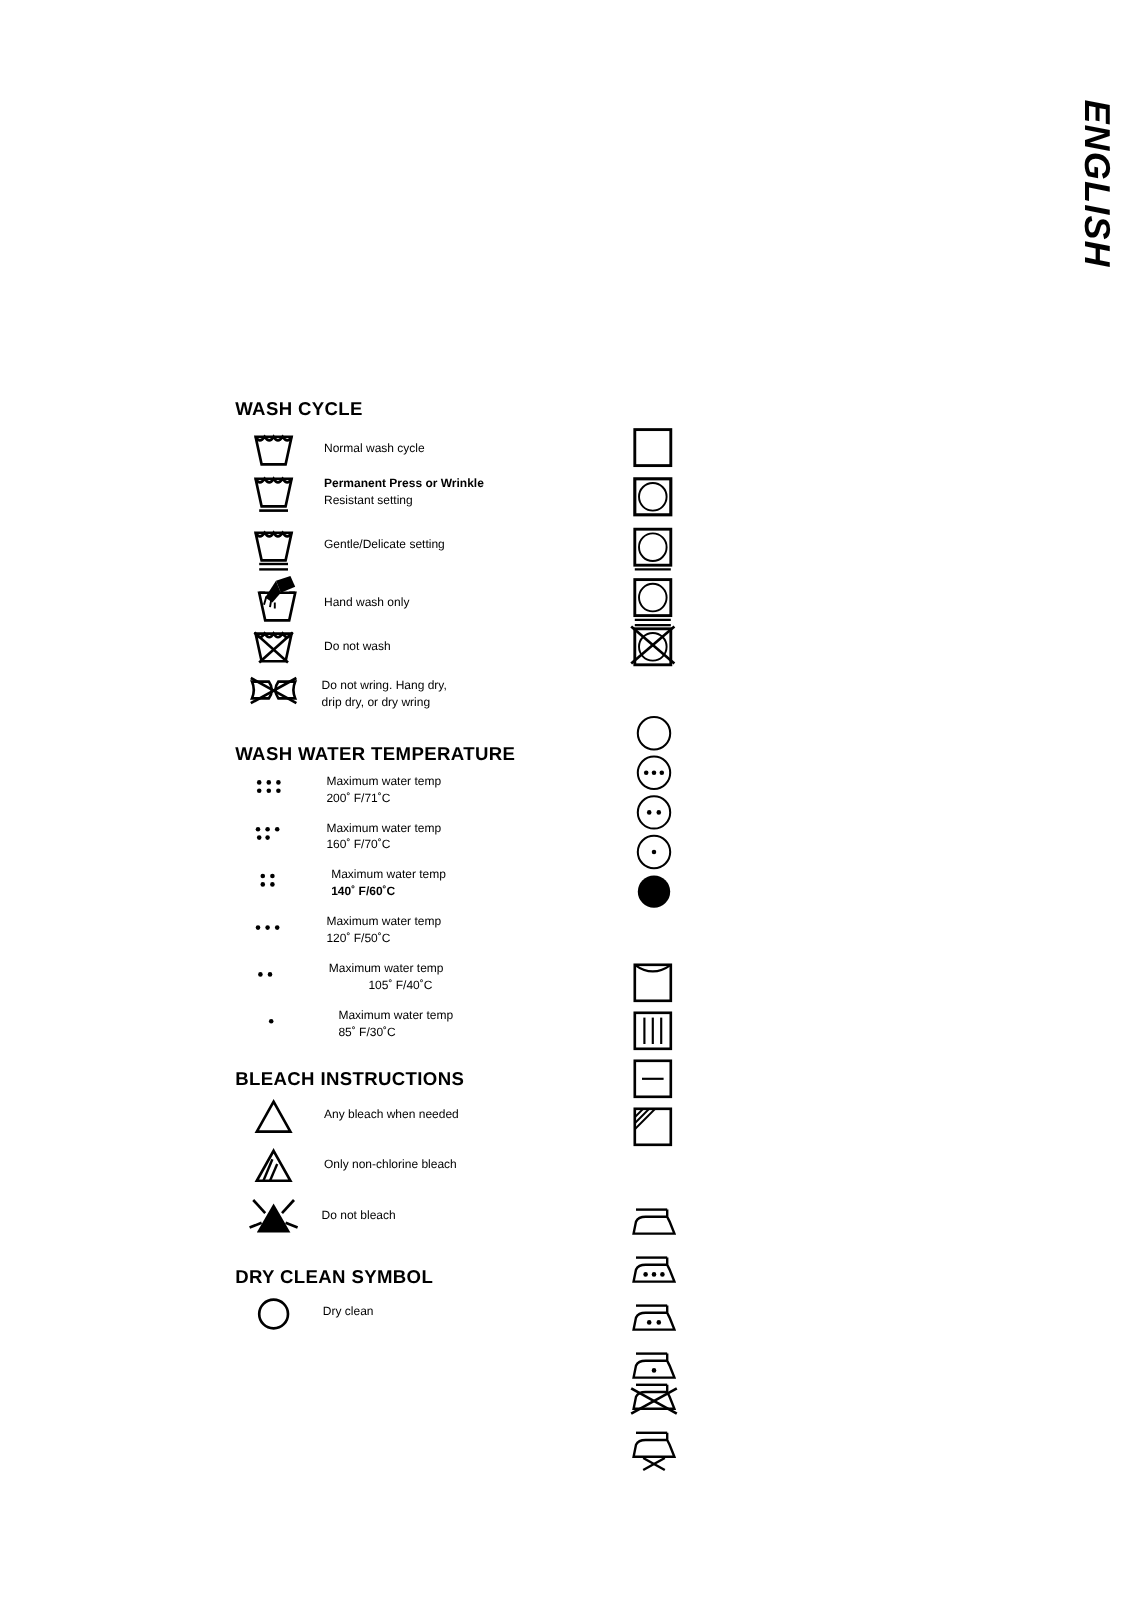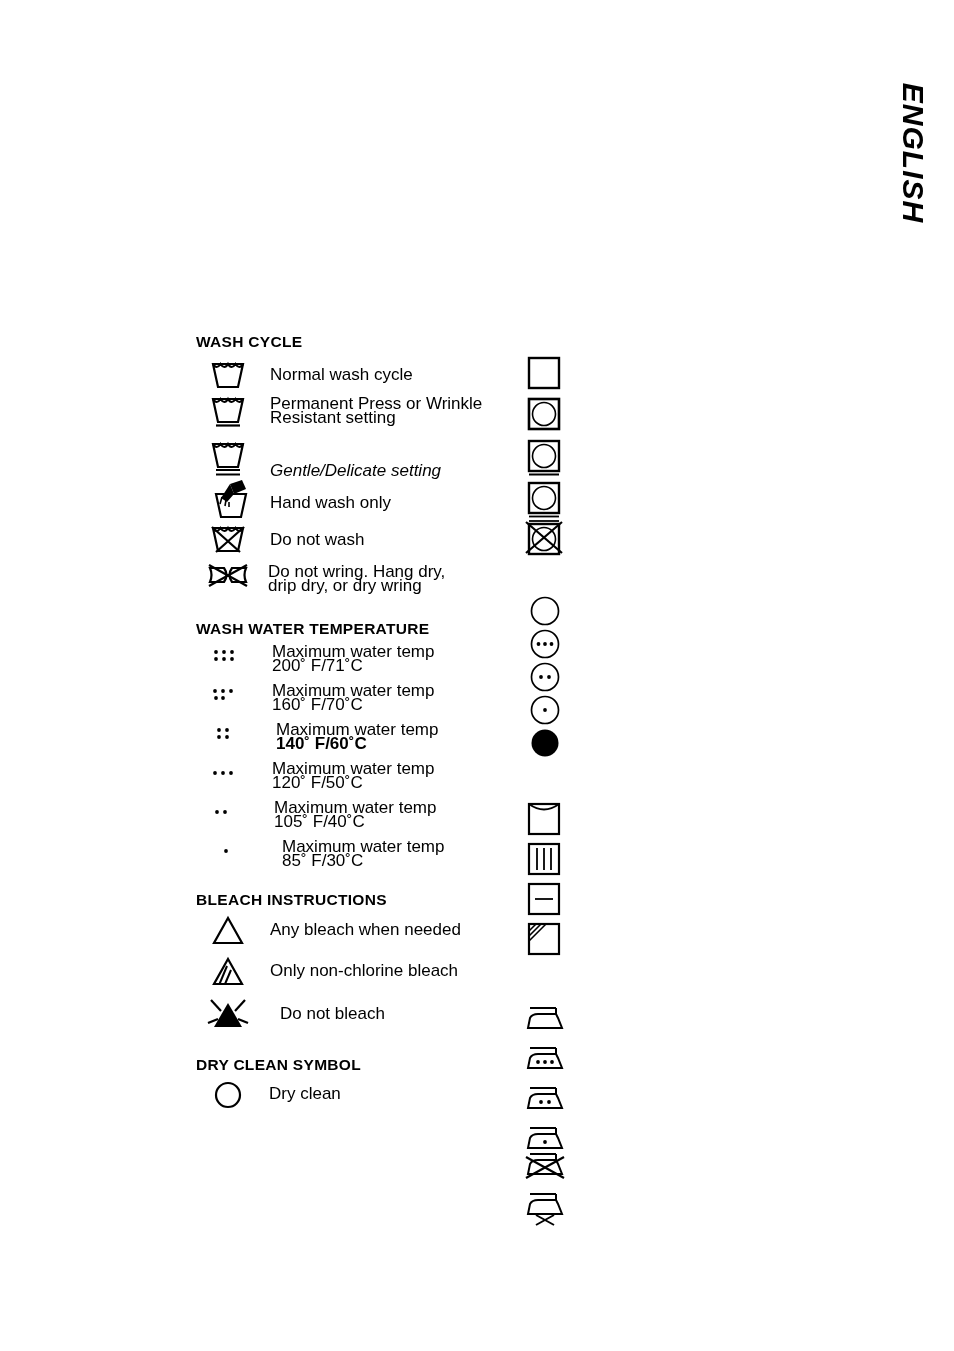--- a/index.html
+++ b/index.html
@@ -30,21 +30,21 @@
     position:absolute;
     font-size:15.5px;font-weight:bold;letter-spacing:.3px;
     white-space:nowrap;
   }
 
   
   .entry{position:absolute;}
   .entry .sym{position:absolute;left:0;top:0;}
   .entry .lbl{
     position:absolute;left:62px;top:0;
-    font-size:17px;line-height:14.6px;white-space:nowrap;
+    font-size:10px;line-height:14.6px;white-space:nowrap;
   }
 
   
   .rsym{position:absolute;}
 
   svg{display:block;overflow:visible;}
 </style>
 </head>
 <body>
 
@@ -67,34 +67,34 @@
   </div>
 
   <div class="entry" style="left:208px;top:395px;">
     <span class="sym">
       <svg width="40" height="34" viewBox="0 0 40 34">
         <path d="M5 4 L35 4 L30 27 L10 27 Z" fill="none" stroke="#000" stroke-width="2.2"></path>
         <path d="M5 4 Q8.5 10 12.5 4 Q16.5 10 20 4 Q23.5 10 27.5 4 Q31.5 10 35 4" fill="none" stroke="#000" stroke-width="2.2"></path>
         <line x1="8" y1="30.5" x2="32" y2="30.5" stroke="#000" stroke-width="2.2"></line>
       </svg>
     </span>
-    <span class="lbl" style="top:2px;">Permanent Press or Wrinkle</span>
+    <span class="lbl" style="top:2px;font-weight:bold;">Permanent Press or Wrinkle</span>
     <span class="lbl" style="top:16px;">Resistant setting</span>
   </div>
 
   <div class="entry" style="left:208px;top:440px;">
     <span class="sym">
       <svg width="40" height="38" viewBox="0 0 40 38">
         <path d="M5 4 L35 4 L30 27 L10 27 Z" fill="none" stroke="#000" stroke-width="2.2"></path>
         <path d="M5 4 Q8.5 10 12.5 4 Q16.5 10 20 4 Q23.5 10 27.5 4 Q31.5 10 35 4" fill="none" stroke="#000" stroke-width="2.2"></path>
         <line x1="8" y1="30" x2="32" y2="30" stroke="#000" stroke-width="2"></line>
         <line x1="8" y1="34.5" x2="32" y2="34.5" stroke="#000" stroke-width="2"></line>
       </svg>
     </span>
-    <span class="lbl" style="top:24px;font-style:italic;">Gentle/Delicate setting</span>
+    <span class="lbl" style="top:8px;">Gentle/Delicate setting</span>
   </div>
 
   <div class="entry" style="left:208px;top:478px;">
     <span class="sym">
       <svg width="46" height="44" viewBox="0 0 46 44">
         <path d="M8 16 L38 16 L33 39 L13 39 Z" fill="none" stroke="#000" stroke-width="2.2"></path>
         <path d="M8 16 L13 16 M33 16 L38 16" stroke="#000" stroke-width="2.2"></path>
         <path d="M22 6 L34 2 L38 11 L26 16 Z" fill="#000"></path>
         <path d="M22 6 L26 16 L19 24 L13 20 Z" fill="#000"></path>
         <path d="M14 19 L12 26 M18 22 L17 28 M21 24 L21 29" stroke="#000" stroke-width="1.6"></path>
@@ -185,21 +185,21 @@
   </div>
 
   <div class="entry" style="left:212px;top:801px;">
     <span class="sym">
       <svg width="32" height="24" viewBox="0 0 32 24">
         <circle cx="5" cy="11" r="1.9" fill="#000"></circle>
           <circle cx="13" cy="11" r="1.9" fill="#000"></circle>
       </svg>
     </span>
     <span class="lbl" style="top:0px;">Maximum water temp</span>
-    <span class="lbl" style="top:14px;">105˚ F/40˚C</span>
+    <span class="lbl" style="top:14px;margin-left:33px;">105˚ F/40˚C</span>
   </div>
 
   <div class="entry" style="left:220px;top:840px;">
     <span class="sym">
       <svg width="32" height="24" viewBox="0 0 32 24">
         <circle cx="6" cy="11" r="1.9" fill="#000"></circle>
       </svg>
     </span>
     <span class="lbl" style="top:0px;">Maximum water temp</span>
     <span class="lbl" style="top:14px;">85˚ F/30˚C</span>
@@ -230,21 +230,21 @@
   <div class="entry" style="left:206px;top:997px;">
     <span class="sym">
       <svg width="44" height="34" viewBox="0 0 44 34">
         <path d="M22 6 L36 30 L8 30 Z" fill="#000"></path>
         <line x1="5" y1="3" x2="15" y2="14" stroke="#000" stroke-width="2.2"></line>
         <line x1="39" y1="3" x2="29" y2="14" stroke="#000" stroke-width="2.2"></line>
         <line x1="2" y1="26" x2="12" y2="22" stroke="#000" stroke-width="2.2"></line>
         <line x1="42" y1="26" x2="32" y2="22" stroke="#000" stroke-width="2.2"></line>
       </svg>
     </span>
-    <span class="lbl" style="top:10px;margin-left:12px;">Do not bleach</span>
+    <span class="lbl" style="top:10px;">Do not bleach</span>
   </div>
 
   <div class="section-head" style="left:196px;top:1056px;">DRY CLEAN SYMBOL</div>
 
   <div class="entry" style="left:212px;top:1080px;">
     <span class="sym">
       <svg width="34" height="30" viewBox="0 0 34 30">
         <circle cx="16" cy="15" r="12" fill="none" stroke="#000" stroke-width="2.2"></circle>
       </svg>
     </span>

